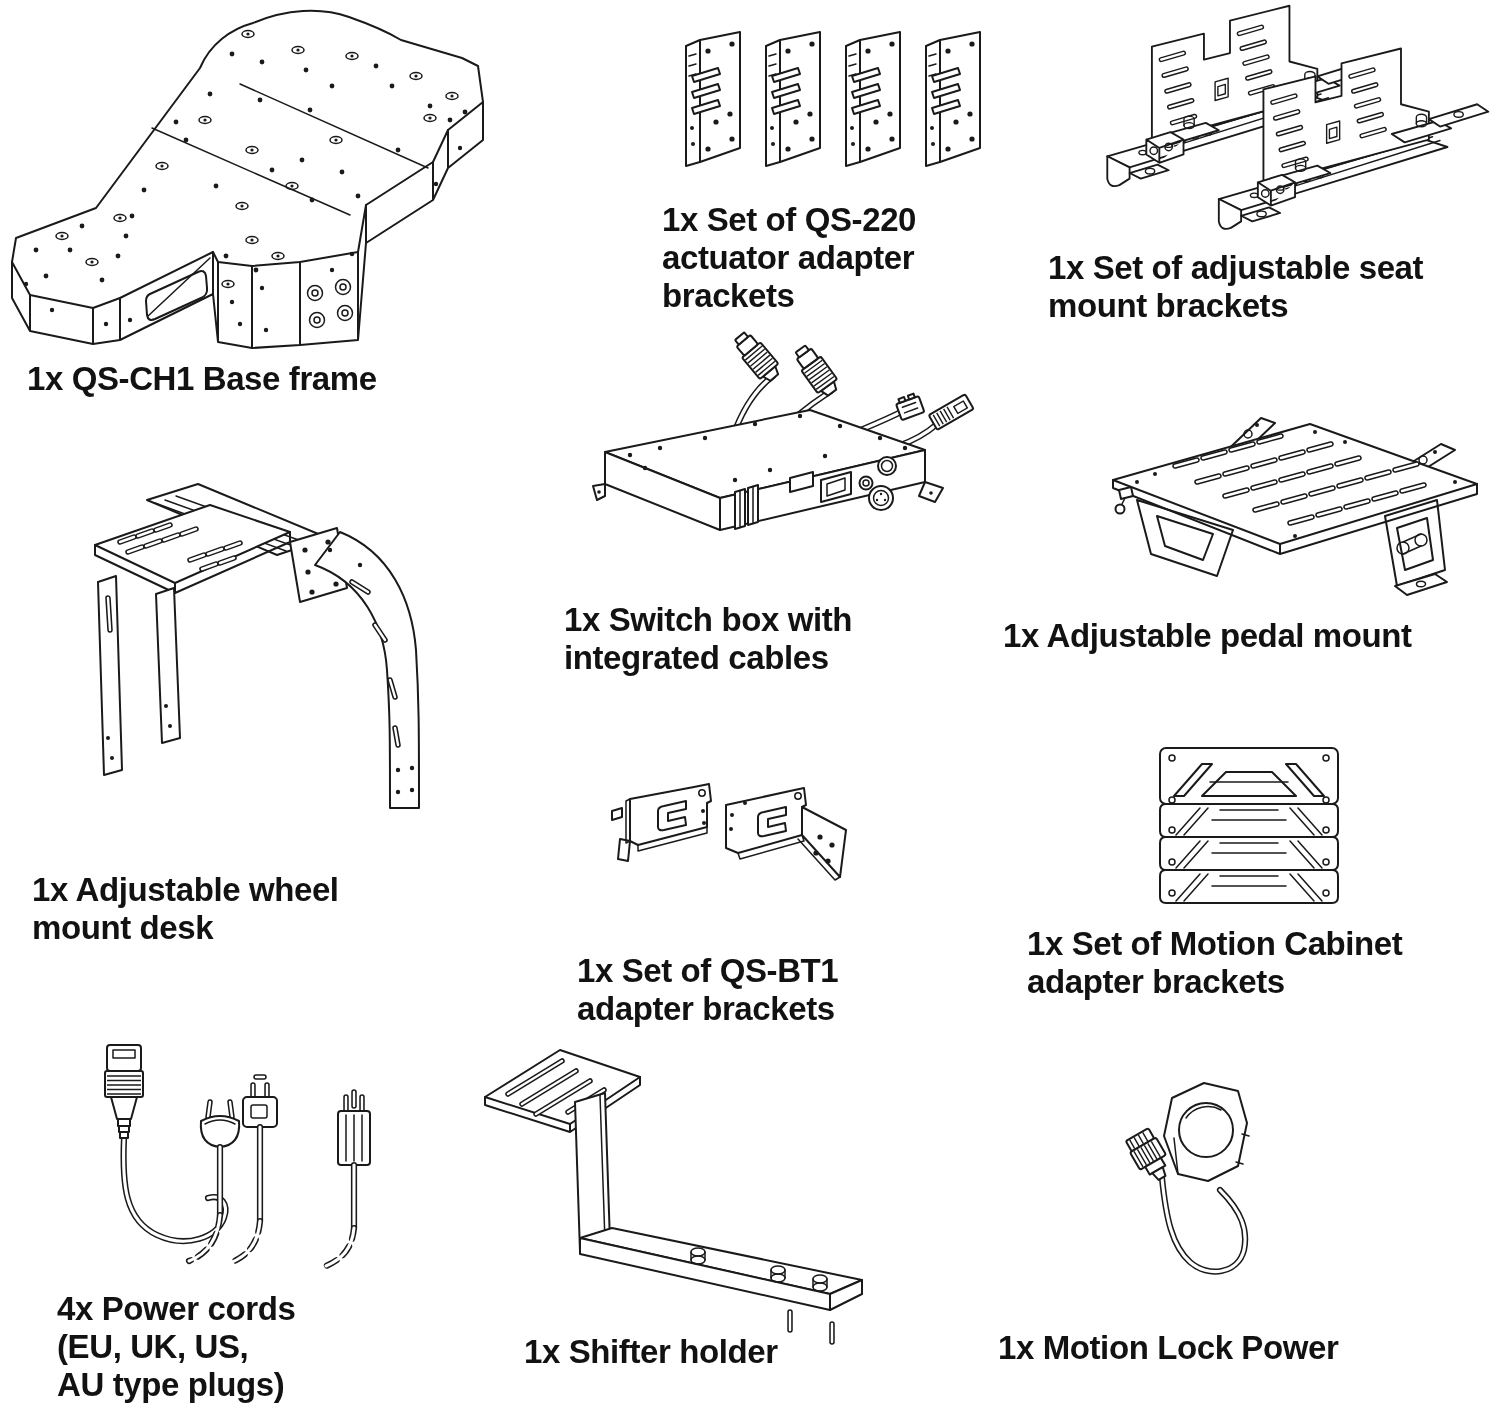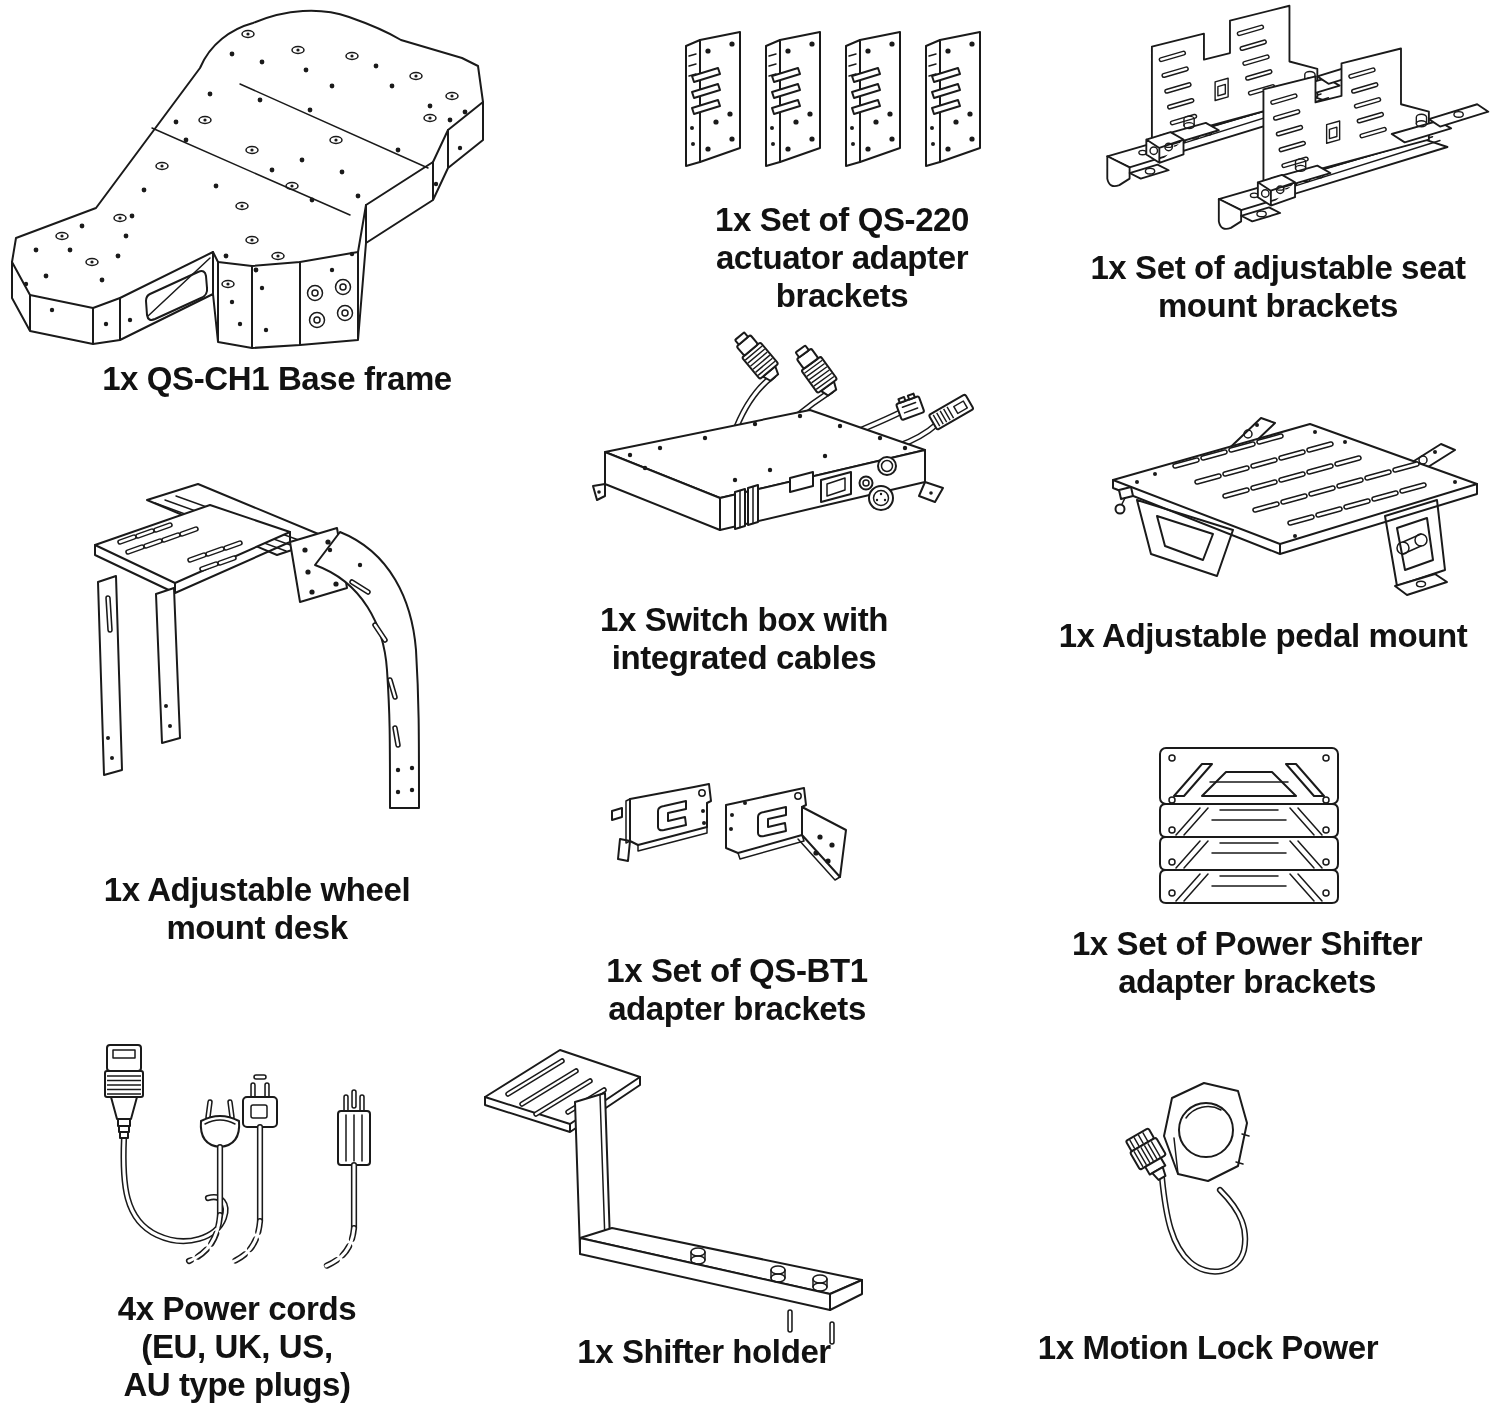--- a/index.html
+++ b/index.html
@@ -12,21 +12,20 @@
     position:relative;width:1500px;height:1422px;background:var(--bg);
     overflow:hidden;font-family:"Liberation Sans",sans-serif;
   }
   .item{position:absolute;left:0;top:0;width:0;height:0;margin:0;padding:0;}
   .art{position:absolute;overflow:visible;}
   .caption{
     position:absolute;
     font:700 33px/38px "Liberation Sans",sans-serif;
     letter-spacing:-0.4px;
     color:var(--text);
-    text-align:center;
     white-space:pre-line;
   }
   
   .s   {stroke:var(--line);stroke-width:2;fill:none;stroke-linejoin:round;stroke-linecap:round;}
   .s15 {stroke:var(--line);stroke-width:1.5;fill:none;stroke-linejoin:round;stroke-linecap:round;}
   .w   {stroke:var(--line);stroke-width:2;fill:#fff;stroke-linejoin:round;stroke-linecap:round;}
   .d   {fill:var(--line);stroke:none;}
   .slotd{stroke:var(--line);stroke-width:5.5;stroke-linecap:round;fill:none;}
   .slotw{stroke:#fff;stroke-width:2.4;stroke-linecap:round;fill:none;}
   .cordd{stroke:var(--line);stroke-width:6.2;fill:none;stroke-linecap:round;}
@@ -496,21 +495,21 @@
         <circle cx="22" cy="58" r="3"></circle>
           <circle cx="176" cy="58" r="3"></circle>
         <circle cx="22" cy="88" r="3"></circle>
           <circle cx="176" cy="88" r="3"></circle>
         <circle cx="22" cy="120" r="3"></circle>
           <circle cx="176" cy="120" r="3"></circle>
         <circle cx="22" cy="151" r="3"></circle>
           <circle cx="176" cy="151" r="3"></circle>
       </g>
     </svg>
-    <figcaption class="caption" style="left:1027px;top:925px;width:440px">1x Set of Power Shifter
+    <figcaption class="caption" style="left:1027px;top:925px;width:440px">1x Set of Motion Cabinet
 adapter brackets</figcaption>
   </figure>
 
   <figure class="item">
     <svg class="art" style="left:95px;top:1035px;width:285px;height:232px" viewBox="0 0 285 232">
 
       <path class="cordd" d="M29,103 C27,150 30,185 62,200 C92,214 122,202 129,183 C134,169 126,159 113,163"></path>
       <path class="cordw" d="M29,103 C27,150 30,185 62,200 C92,214 122,202 129,183 C134,169 126,159 113,163"></path>
       <rect class="w" x="12" y="10" width="34" height="26" rx="3"></rect>
       <rect class="s15" x="18" y="15" width="22" height="8"></rect>

